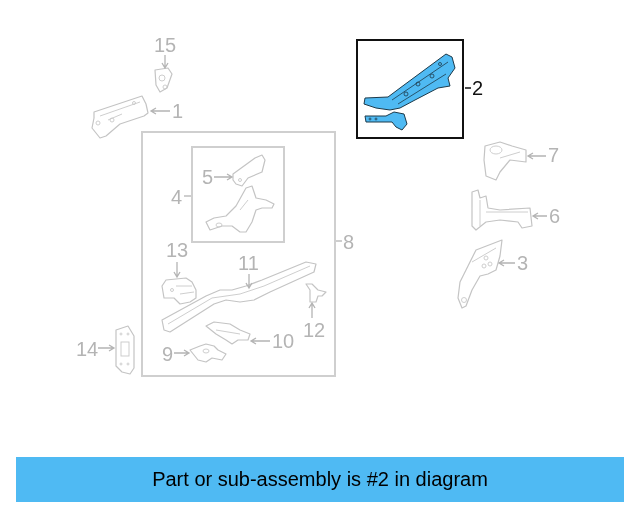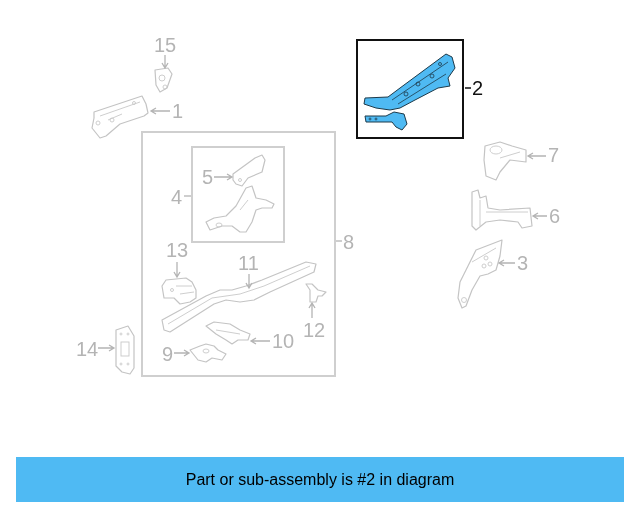--- a/index.html
+++ b/index.html
@@ -9,21 +9,21 @@
   .callout-hl { font-family:"Liberation Sans", sans-serif; font-size:20px; fill:#111111; }
   .part { fill:#ffffff; stroke:#c4c4c4; stroke-width:1.2; stroke-linejoin:round; }
   .part-detail { fill:none; stroke:#c8c8c8; stroke-width:0.9; }
   .leader { stroke:#b4b4b4; stroke-width:1.3; fill:none; }
   .group-box { fill:none; stroke:#cfcfcf; stroke-width:2; }
   .hl-box { fill:#ffffff; stroke:#111111; stroke-width:2; }
   .hl-part { stroke:#1d3a4a; stroke-width:1; stroke-linejoin:round; }
   .hl-detail { fill:none; stroke:#1d3a4a; stroke-width:0.8; }
   #banner { position:absolute; left:16px; top:457px; width:608px; height:45px; background:#4fbaf3;
             display:flex; flex-direction:column; align-items:center; justify-content:center; }
-  #banner span { font-family:"Liberation Sans", sans-serif; font-size:16px; line-height:19px; color:#000000; }
+  #banner span { font-family:"Liberation Sans", sans-serif; font-size:20px; line-height:19px; color:#000000; }
 </style>
 </head>
 <body>
 
 <svg id="diagram" viewBox="0 0 640 512" xmlns="http://www.w3.org/2000/svg">
 
   <g>
     <path class="part" d="M155,70 L168,68 L172,74 L167,88 L160,92 L156,85 Z"></path>
     <circle class="part-detail" cx="162" cy="78" r="3"></circle>
     <circle class="part-detail" cx="165" cy="87" r="2"></circle>

